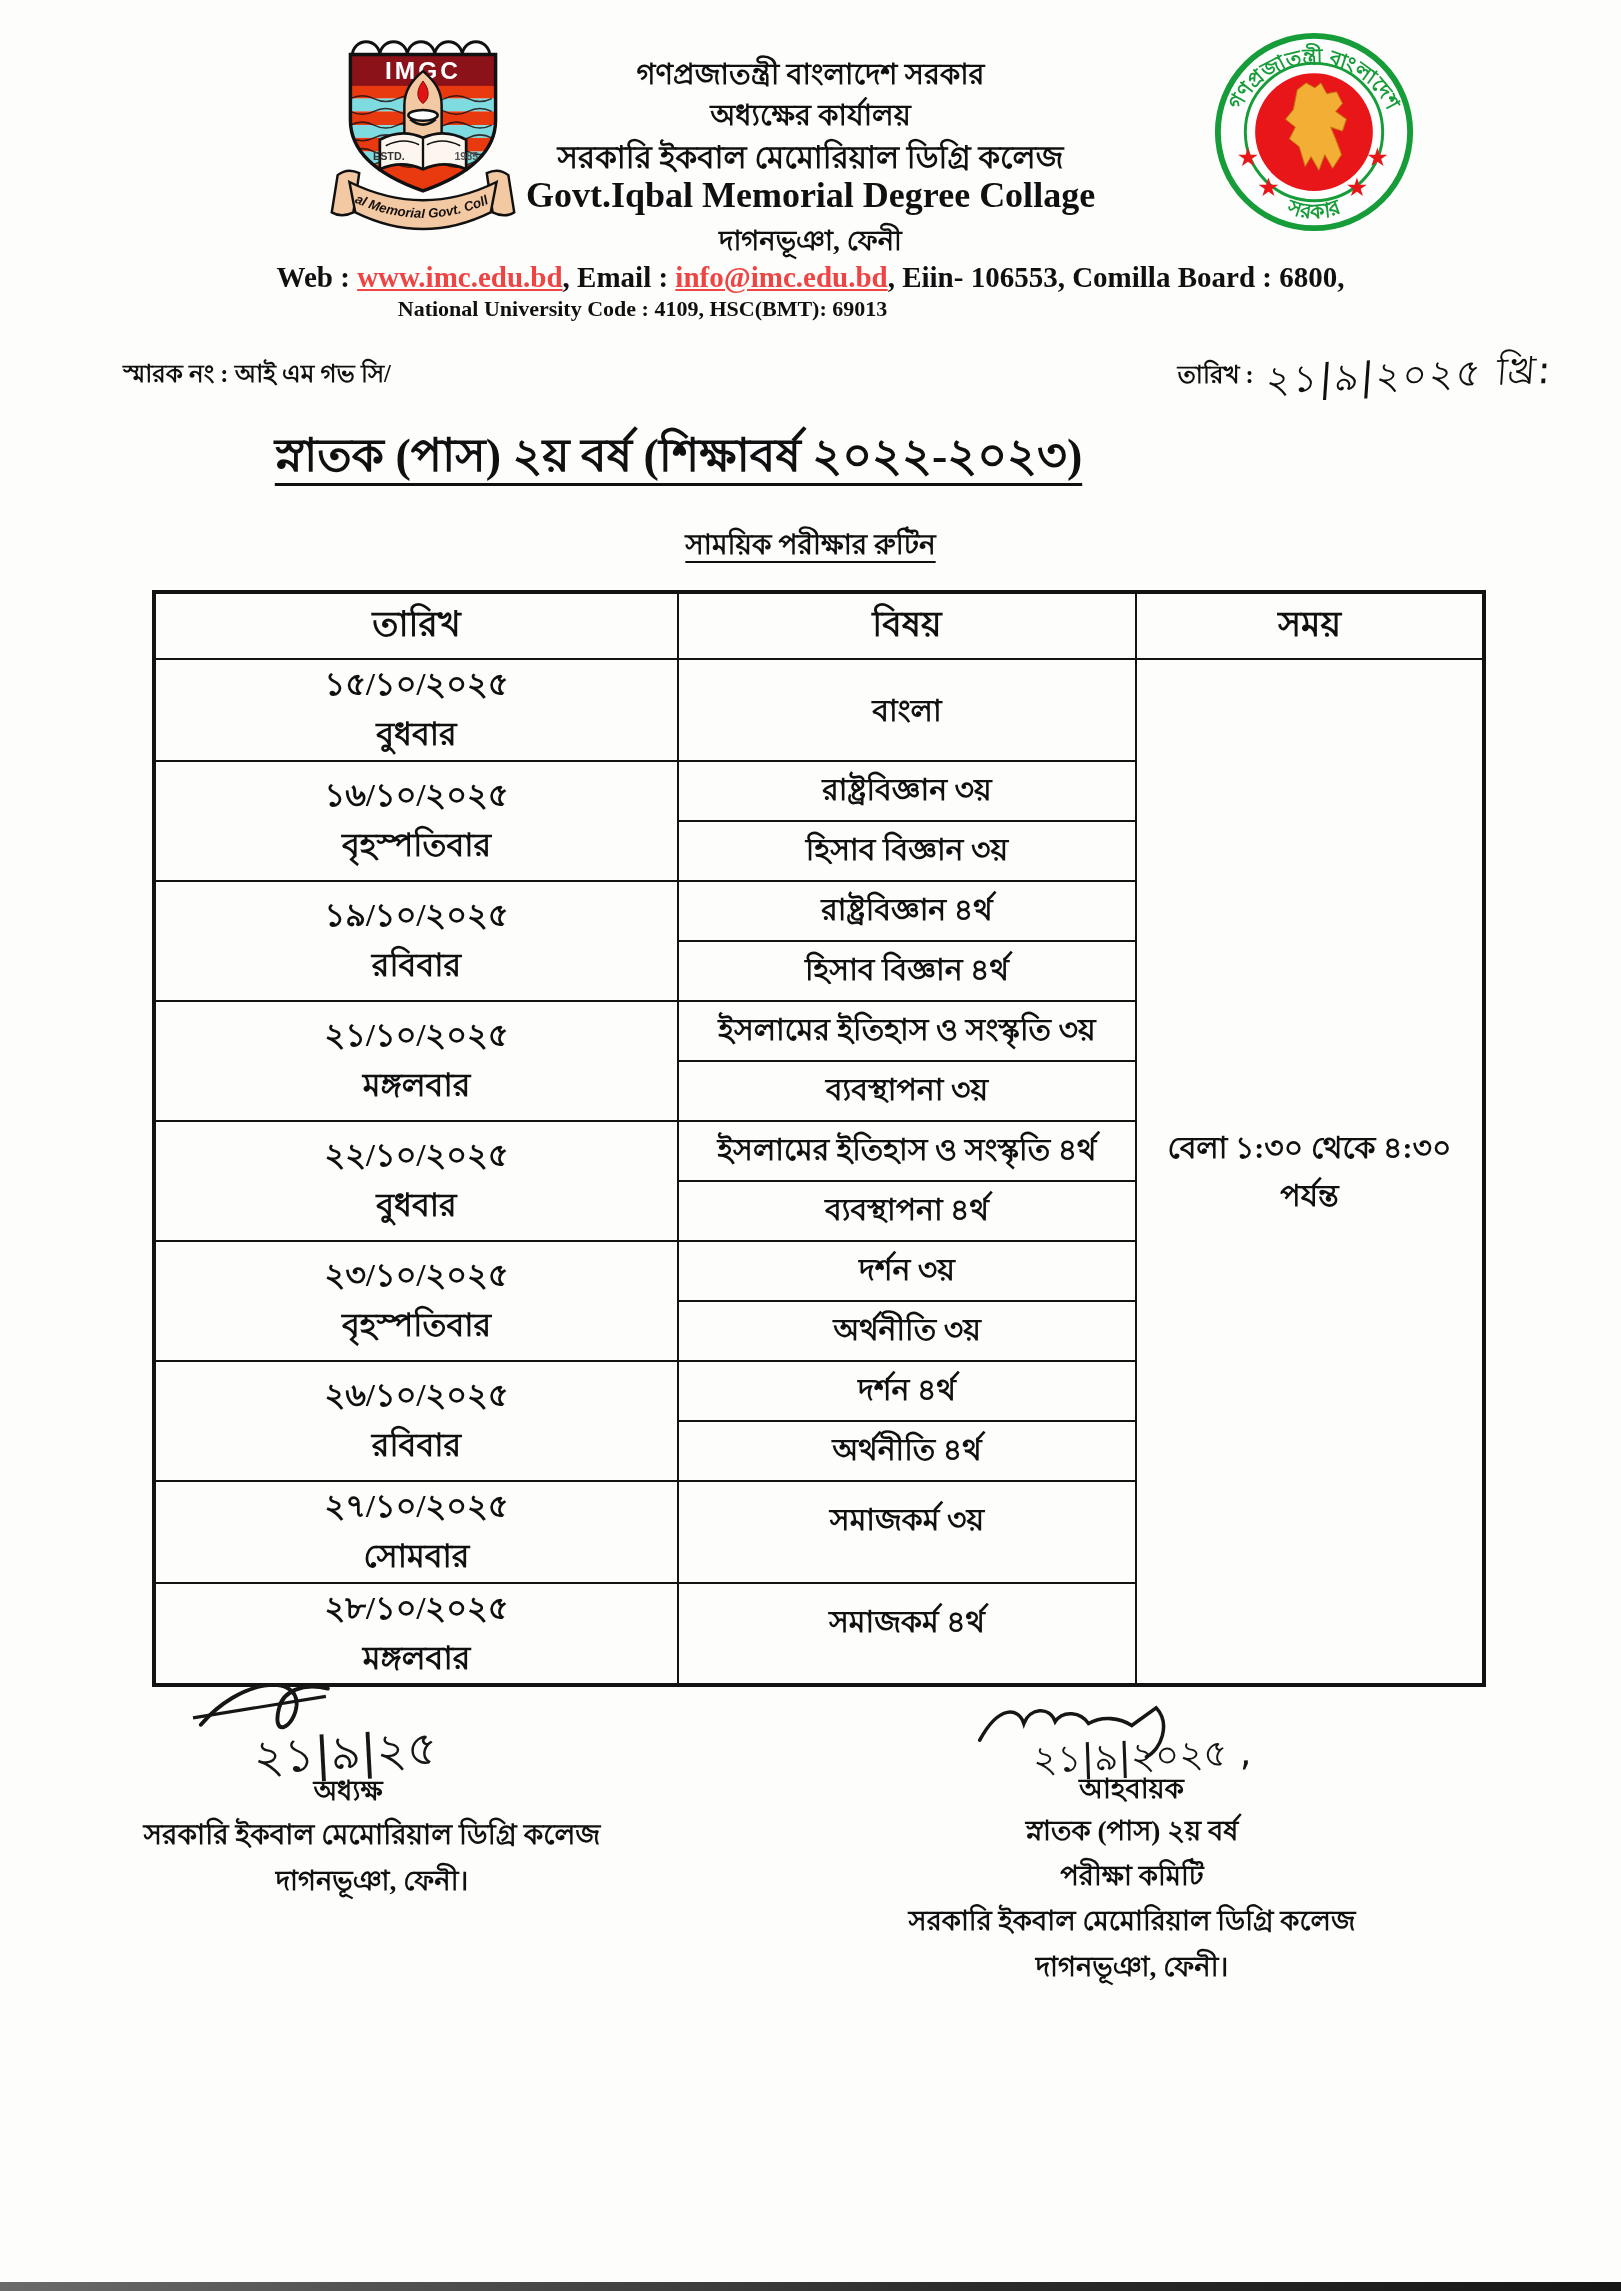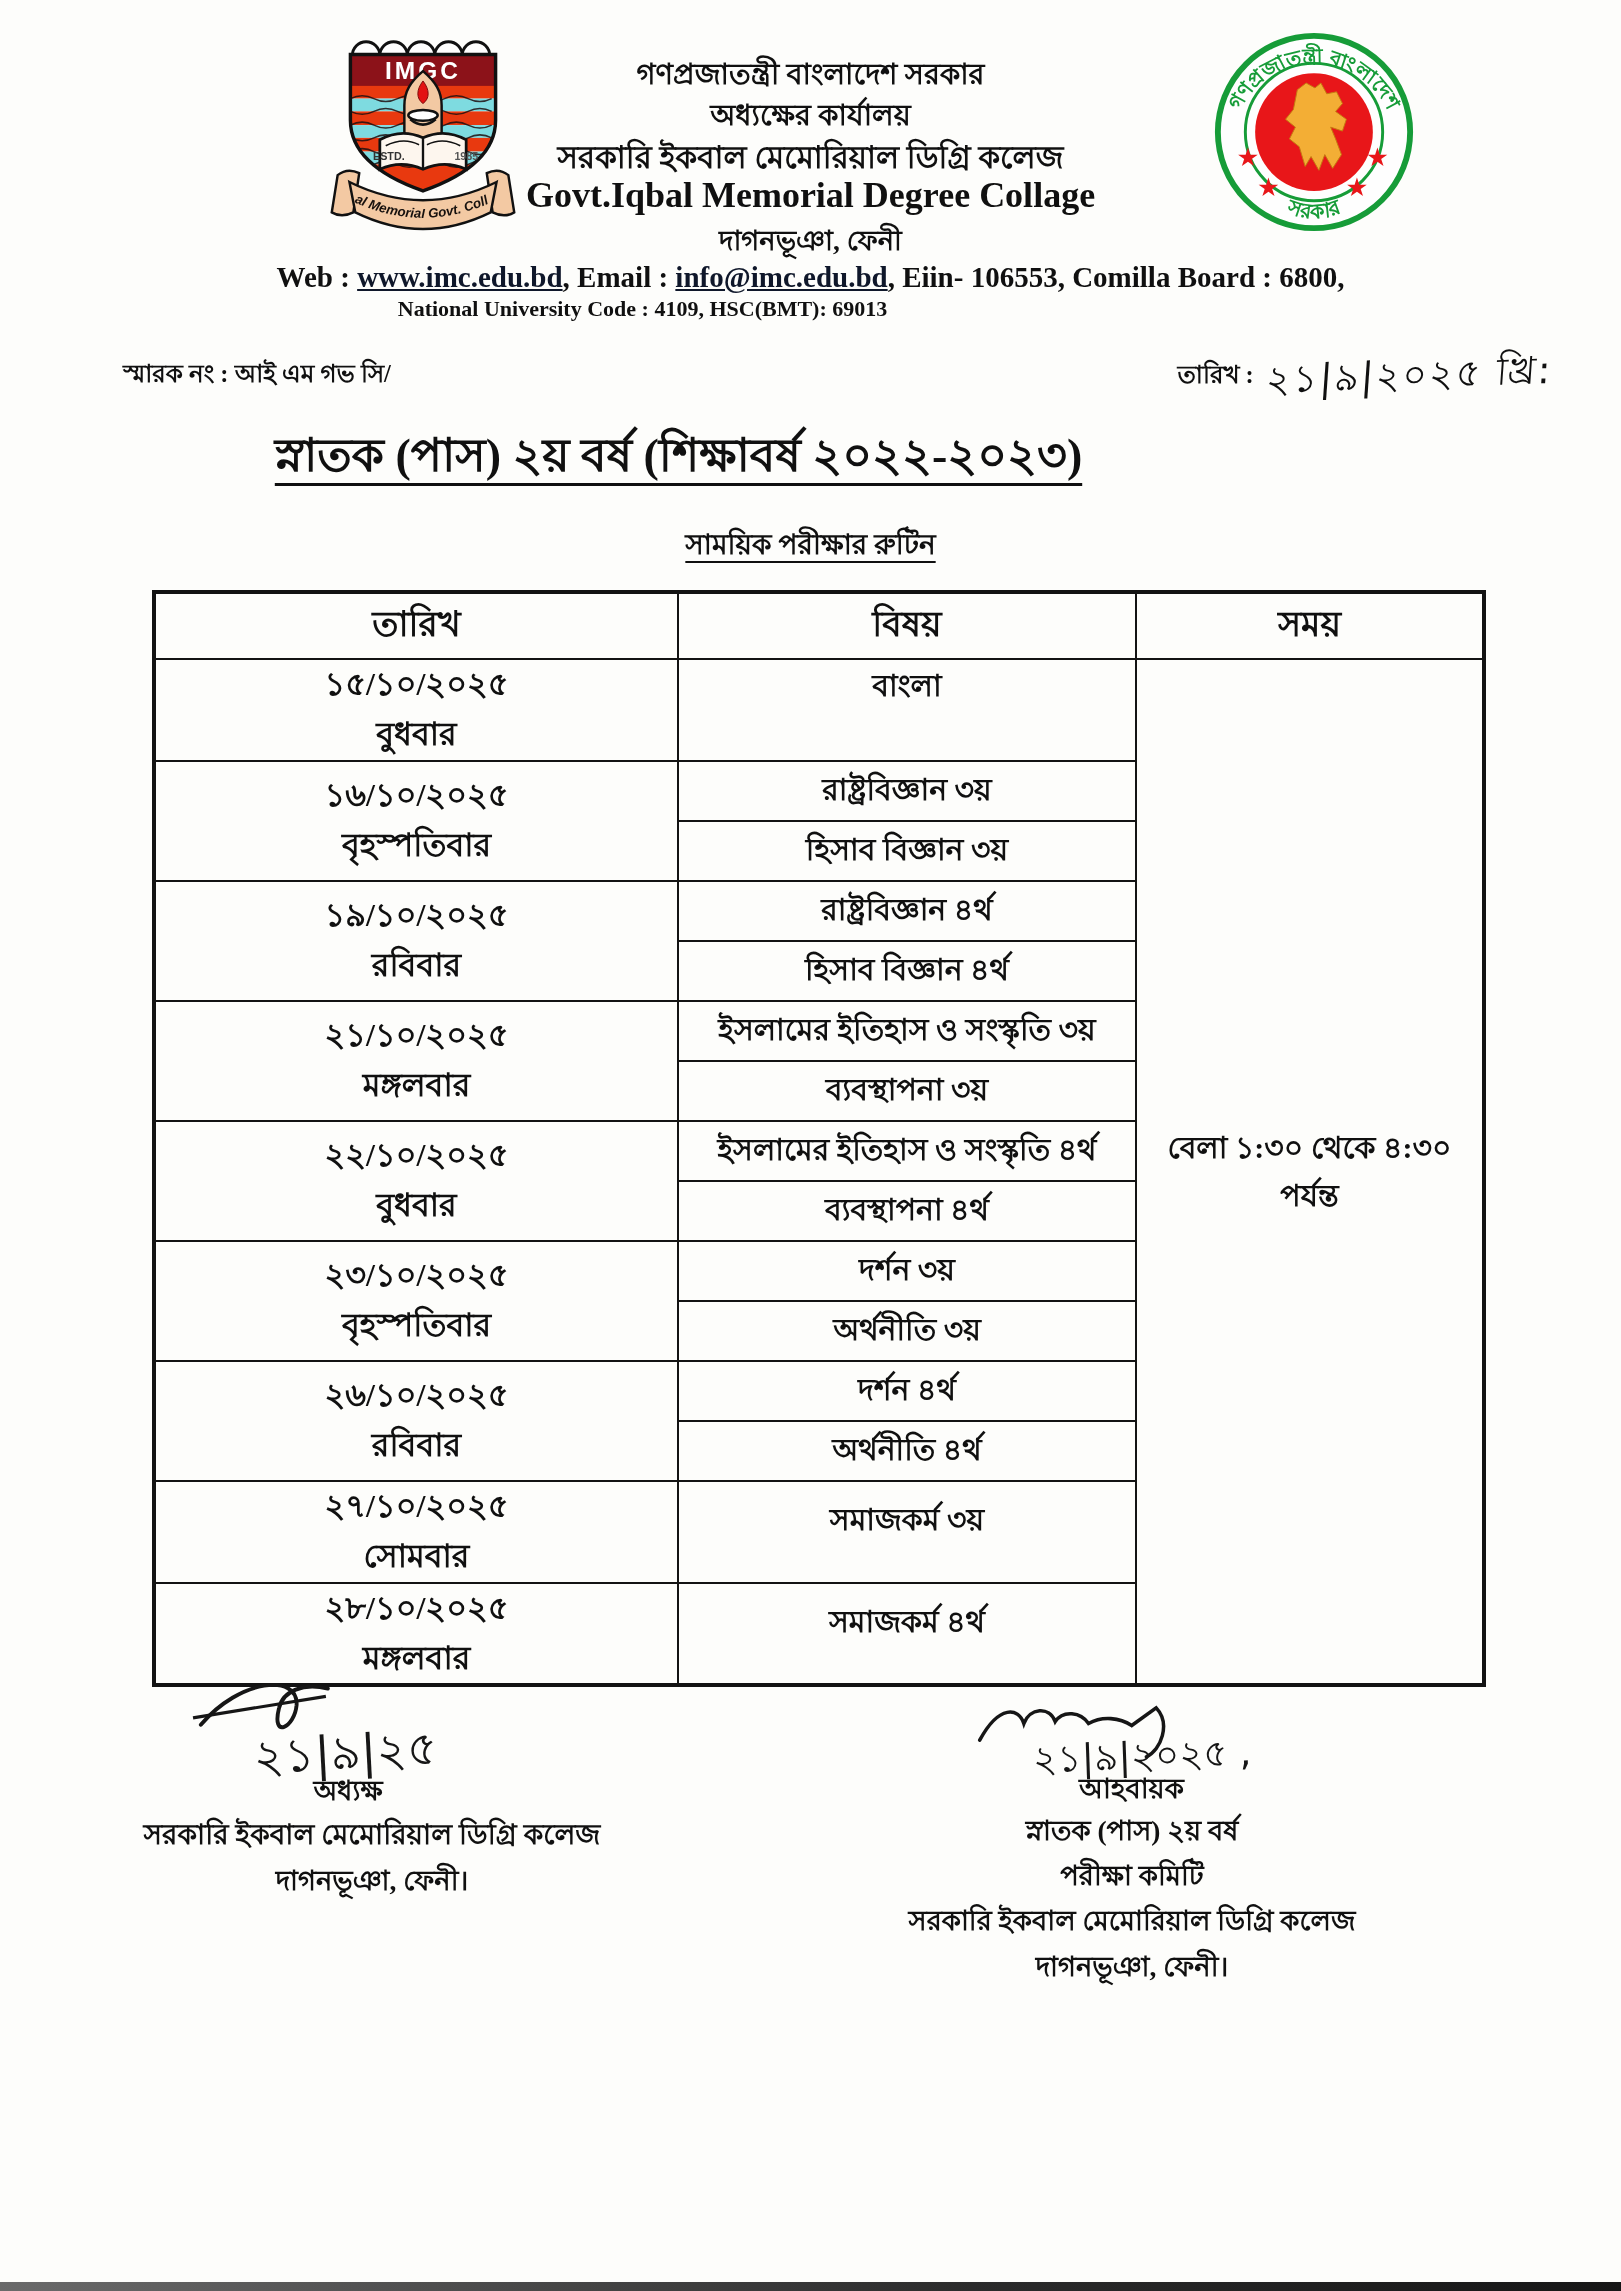--- a/index.html
+++ b/index.html
@@ -14,21 +14,21 @@
   .ctr { text-align:center; }
 
   
   .head-line1 { left:0; top:51px;  width:1621px; font-size:29px; }
   .head-line2 { left:0; top:92px;  width:1621px; font-size:29px; }
   .head-line3 { left:0; top:133px; width:1621px; font-size:31px; }
   .head-line4 { left:0; top:174px; width:1621px; font-size:36px; font-weight:700; }
   .head-line5 { left:0; top:220px; width:1621px; font-size:27.4px; }
   .contact1   { left:0; top:261px; width:1621px; font-size:29px; font-weight:700; }
   .contact2   { left:0; top:296px; width:1285px; font-size:22px; font-weight:700; }
-  .doc-link { color:#0f172a; text-decoration:underline; cursor:pointer; }
+  .doc-link { color:#ef4444; text-decoration:underline; cursor:pointer; }
 
   .memo-ref  { left:123px; top:355px; font-size:24.5px; }
   .memo-date { right:69px; top:345px; font-size:24.5px; white-space:nowrap; }
   .handwriting {
     font-family:"DejaVu Sans", sans-serif; font-weight:500; font-size:38px;
     display:inline-block; transform:rotate(-2deg) skewX(-6deg);
     letter-spacing:2px; vertical-align:middle; margin-left:11.8px;
   }
 
   .doc-title {
@@ -189,21 +189,21 @@
         <tr class="h-head">
       <th>তারিখ</th>
       <th>বিষয়</th>
       <th>সময়</th>
     </tr>
     <tr class="h-single">
       <td class="datecell">
         <div>১৫/১০/২০২৫</div>
         <div>বুধবার</div>
       </td>
-      <td class="subjcell" style="vertical-align:top; padding-top:2px;">বাংলা</td>
+      <td class="subjcell" style="vertical-align:top; padding-top:27px;">বাংলা</td>
       <td class="timecell" rowspan="15">
         <div>বেলা ১:৩০ থেকে ৪:৩০</div>
         <div>পর্যন্ত</div>
       </td>
     </tr>
     <tr class="h-sub">
       <td class="datecell" rowspan="2">
         <div>১৬/১০/২০২৫</div>
         <div>বৃহস্পতিবার</div>
       </td>

